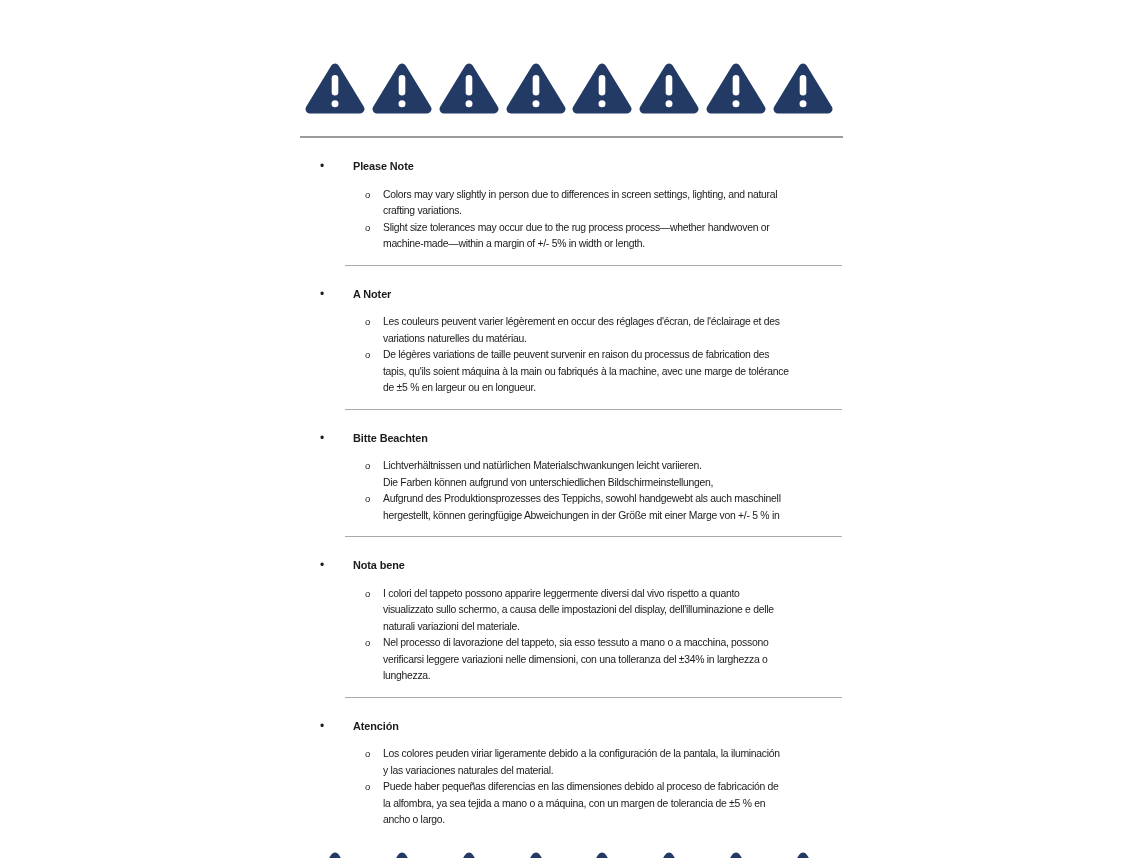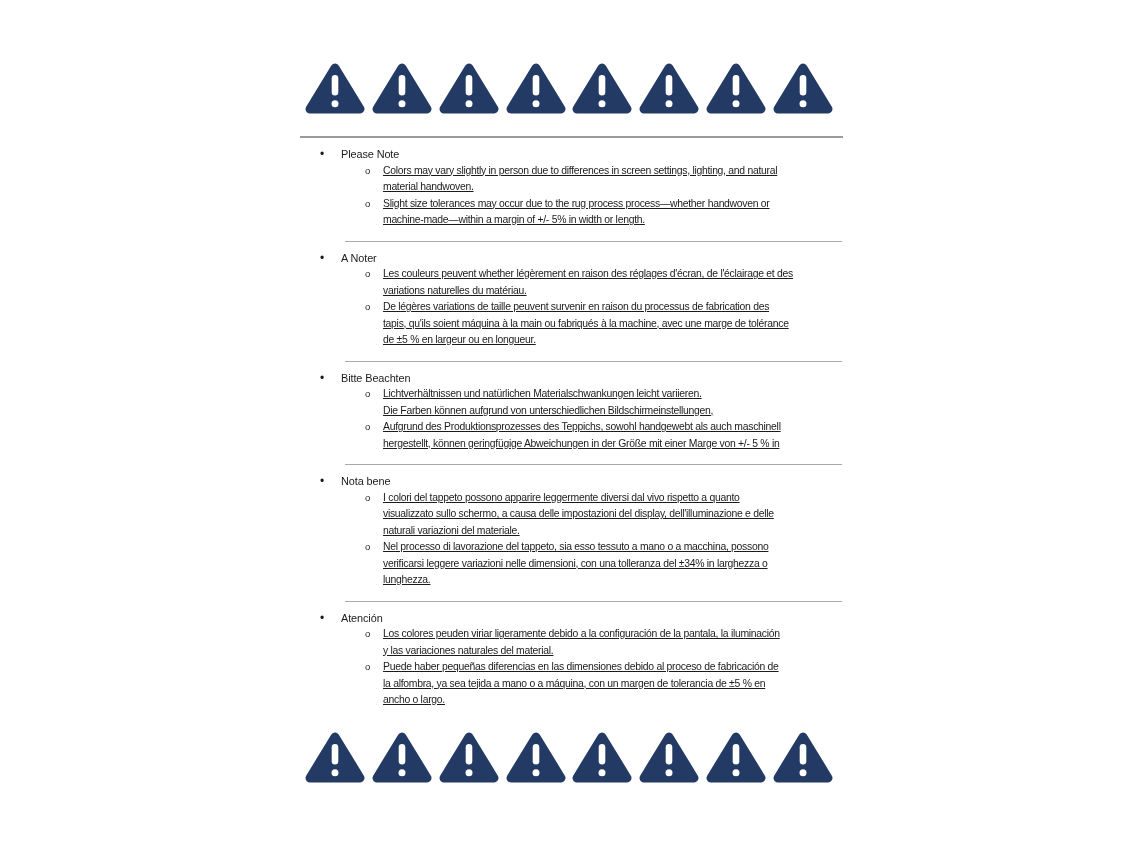--- a/index.html
+++ b/index.html
@@ -43,33 +43,33 @@
   .note-section { padding:8px 0 12px; }
 
   .row-l1 { display:flex; align-items:baseline; }
   .m1 {
     box-sizing:border-box;
     width:41px; padding-left:20px;
     font-size:12px; line-height:16.5px;
     flex:0 0 41px;
   }
   .heading {
-    margin:0; padding:0;
-    font-size:10.9px; font-weight:normal;
+    margin:12px; padding:0;
+    font-size:10.9px; font-weight:bold;
     letter-spacing:-0.1px;
     line-height:16.5px;
   }
 
   .row-l2 { display:flex; align-items:flex-start; padding-left:65px; }
   .m2 {
     width:18px; flex:0 0 18px;
     font-size:9.5px; line-height:16.5px;
     color:#222222;
   }
-  .lines { flex:1 1 auto; min-width:0;text-decoration:underline; }
+  .lines { flex:1 1 auto; min-width:0; }
   .tline {
     font-size:10.4px;
     letter-spacing:-0.28px;
     line-height:16.5px;
     white-space:nowrap;
   }
 </style>
 </head>
 <body>
 
@@ -139,42 +139,42 @@
 
     <section class="note-section">
       <div class="row-l1">
         <span class="m1">•</span>
         <h3 class="heading">Please Note</h3>
       </div>
       <div class="row-l2">
         <span class="m2">o</span>
         <div class="lines">
           <div class="tline">Colors may vary slightly in person due to differences in screen settings, lighting, and natural</div>
-          <div class="tline">material handwoven.</div>
+          <div class="tline">crafting variations.</div>
         </div>
       </div>
       <div class="row-l2">
         <span class="m2">o</span>
         <div class="lines">
           <div class="tline">Slight size tolerances may occur due to the rug process process—whether handwoven or</div>
           <div class="tline">machine-made—within a margin of +/- 5% in width or length.</div>
         </div>
       </div>
     </section>
     <hr class="rule-indent">
 
     <section class="note-section">
       <div class="row-l1">
         <span class="m1">•</span>
         <h3 class="heading">A Noter</h3>
       </div>
       <div class="row-l2">
         <span class="m2">o</span>
         <div class="lines">
-          <div class="tline">Les couleurs peuvent whether légèrement en raison des réglages d'écran, de l'éclairage et des</div>
+          <div class="tline">Les couleurs peuvent varier légèrement en occur des réglages d'écran, de l'éclairage et des</div>
           <div class="tline">variations naturelles du matériau.</div>
         </div>
       </div>
       <div class="row-l2">
         <span class="m2">o</span>
         <div class="lines">
           <div class="tline">De légères variations de taille peuvent survenir en raison du processus de fabrication des</div>
           <div class="tline">tapis, qu'ils soient máquina à la main ou fabriqués à la machine, avec une marge de tolérance</div>
           <div class="tline">de ±5 % en largeur ou en longueur.</div>
         </div>

